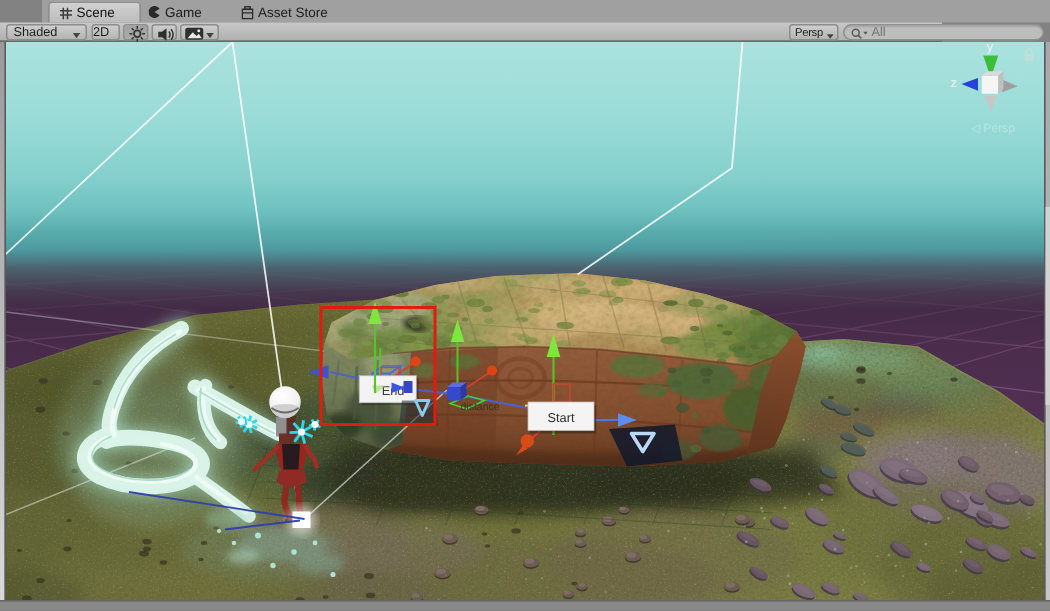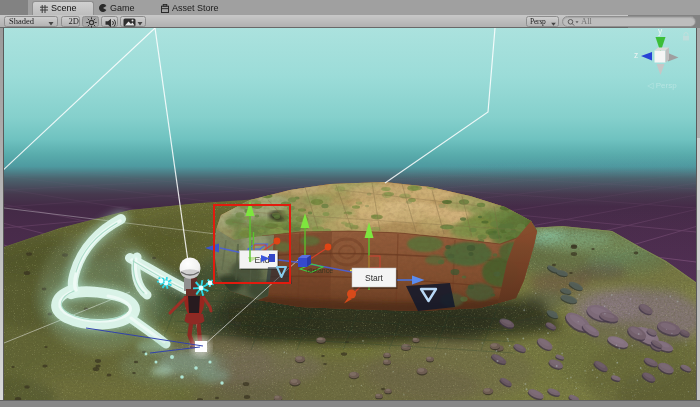--- a/index.html
+++ b/index.html
@@ -1,20 +1,20 @@
 <!DOCTYPE html>
 <html><head><meta charset="utf-8"><style>
 * { margin:0; padding:0; box-sizing:border-box; }
 html,body { width:700px; height:407px; font-family:"Liberation Sans", sans-serif; background:#828282; overflow:hidden; }
 #wrap { position:relative; width:700px; height:407px; }
 #scene { position:absolute; left:0; top:0; }
 #tabbar { position:absolute; left:0; top:0; width:700px; height:15px; background:#a0a0a0;margin-left:28px; }
 #tab-scene { position:absolute; left:4px; top:1px; width:62px; height:14px; background:linear-gradient(#d0d0d0,#bdbdbd); border-radius:3px 3px 0 0; border:1px solid #8e8e8e; border-bottom:none; font-size:9px; color:#101010; display:flex; padding-left:7px; line-height:13px; }
 .tab { position:absolute; top:2.5px; font-size:9px; color:#1c1c1c; line-height:11px; display:flex;justify-content:space-between; }
-#toolbar { position:absolute; left:0; top:15px; width:628px; height:13px; background:linear-gradient(#c8c8c8,#b0b0b0); border-bottom:1px solid #686868;font-family:Liberation Serif, serif; }
+#toolbar { position:absolute; left:0; top:15px; width:628px; height:13px; background:linear-gradient(#c8c8c8,#b0b0b0); border-bottom:1px solid #686868; }
 .tbtn { position:absolute; top:1px; height:11px; background:linear-gradient(#cecece,#b4b4b4); border:1px solid #8d8d8d; border-radius:2.5px; font-size:8.5px; color:#1e1e1e; line-height:9.5px; }
 #search { position:absolute; left:562px; top:1px; width:134px; height:11px; background:#bdbdbd; border:1px solid #8f8f8f; border-radius:6px; font-size:8.5px; line-height:9px; display:flex; box-shadow:inset 0 1px 1px rgba(0,0,0,0.12); }
 #lb { position:absolute; left:0; top:28px; width:4px; height:372px; background:linear-gradient(#9a9a9a,#d9d9d9); border-right:1px solid #5a5a5a;}
 #rb { position:absolute; right:0; top:28px; width:4px; height:372px; background:linear-gradient(#a8a8a8,#c6c6c6); border-left:1px solid #5a5a5a;}
 #rbthumb { position:absolute; right:0px; top:138px; width:3px; height:132px; background:#d2d2d2; }
 #bb { position:absolute; left:0; top:400px; width:700px; height:7px; background:#888888; border-top:1px solid #646464; }
 </style></head>
 <body>
 <div id="wrap">
 <svg id="scene" width="700" height="407" viewBox="0 0 700 407">
@@ -1023,21 +1023,21 @@
           <line x1="7" y1="1" x2="13" y2="1"></line>
           <line x1="7" y1="3.5" x2="13" y2="3.5"></line>
           <line x1="7" y1="6" x2="13" y2="6"></line>
         </g>
       </svg>
 </div>
 <div id="toolbar">
   <div class="tbtn" style="left:4px; width:54px;"><span style="margin-left:4px;">Shaded</span><svg width="7" height="5" style="position:absolute; right:2px; top:4px;">
           <polygon points="0.5,1 5.5,1 3,4.5" fill="#444"></polygon>
         </svg></div>
-  <div class="tbtn" style="left:61px; width:19px; text-align:right;">2D</div>
+  <div class="tbtn" style="left:61px; width:19px; text-align:left;">2D</div>
   <div class="tbtn" style="left:82px; width:17px; background:linear-gradient(#a2a2a2,#ababab);"><svg width="11" height="11" style="margin:0 0 0 2.5px;">
           <circle cx="5.5" cy="5.5" r="2.2" fill="none" stroke="#333" stroke-width="1.2"></circle>
           <g stroke="#333" stroke-width="1">
             <line x1="5.5" y1="0.3" x2="5.5" y2="2.2"></line>
             <line x1="5.5" y1="8.8" x2="5.5" y2="10.7"></line>
             <line x1="0.3" y1="5.5" x2="2.2" y2="5.5"></line>
             <line x1="8.8" y1="5.5" x2="10.7" y2="5.5"></line>
             <line x1="1.8" y1="1.8" x2="3.2" y2="3.2"></line>
             <line x1="7.8" y1="7.8" x2="9.2" y2="9.2"></line>
             <line x1="1.8" y1="9.2" x2="3.2" y2="7.8"></line>

